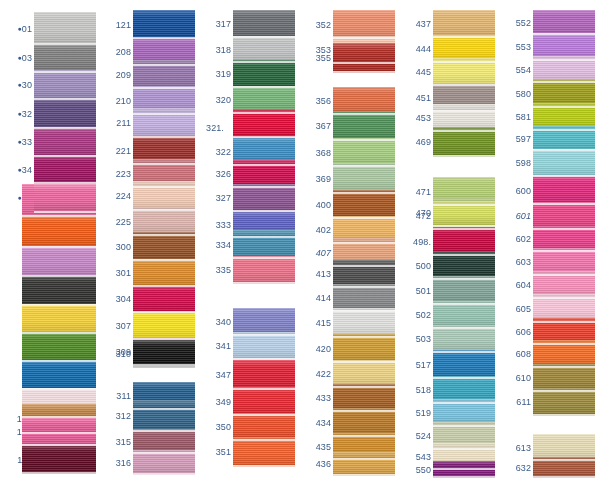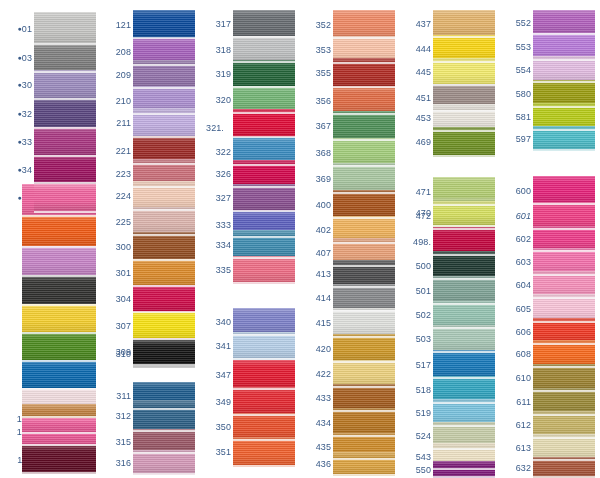--- a/index.html
+++ b/index.html
@@ -547,21 +547,21 @@
         </div>
       </div>
       <div class="swatch-row" style="top: 36px; height: 28px;">
         <div class="swatch-label" style="top: 9px; color: rgb(58, 91, 136);"><span>353</span></div>
         <div class="swatch" title="353" style="height: 28px; left: 34px; width: 62px;">
           <div class="thread" style="background: rgb(249, 195, 168);">
             <div class="edge"></div>
           </div>
         </div>
       </div>
-      <div class="swatch-row" style="top: 58px; height: 36px;">
+      <div class="swatch-row" style="top: 43px; height: 36px;">
         <div class="swatch-label" style="top: 10px; color: rgb(58, 91, 136);"><span>355</span></div>
         <div class="swatch" title="355" style="height: 30px; left: 34px; width: 62px;">
           <div class="thread" style="background: rgb(176, 43, 36);">
             <div class="edge"></div>
           </div>
         </div>
       </div>
       <div class="swatch-row" style="top: 87px; height: 28px;">
         <div class="swatch-label" style="top: 9px; color: rgb(58, 91, 136);"><span>356</span></div>
         <div class="swatch" title="356" style="height: 28px; left: 34px; width: 62px;">
@@ -603,21 +603,21 @@
         </div>
       </div>
       <div class="swatch-row" style="top: 216px; height: 28px;">
         <div class="swatch-label" style="top: 9px; color: rgb(58, 91, 136);"><span>402</span></div>
         <div class="swatch" title="402" style="height: 28px; left: 34px; width: 62px;">
           <div class="thread" style="background: rgb(240, 178, 90);">
             <div class="edge"></div>
           </div>
         </div>
       </div>
-      <div class="swatch-row" style="top: 238px; height: 29px;">
+      <div class="swatch-row" style="top: 238px; height: 29px; font-style: italic;">
         <div class="swatch-label" style="top: 10px; color: rgb(58, 91, 136);"><span>407</span></div>
         <div class="swatch" title="407" style="height: 29px; left: 34px; width: 62px;">
           <div class="thread" style="background: rgb(232, 160, 119);">
             <div class="edge"></div>
           </div>
         </div>
       </div>
       <div class="swatch-row" style="top: 260px; height: 28px;">
         <div class="swatch-label" style="top: 9px; color: rgb(58, 91, 136);"><span>413</span></div>
         <div class="swatch" title="413" style="height: 28px; left: 34px; width: 62px;">
@@ -895,20 +895,28 @@
         </div>
       </div>
       <div class="swatch-row" style="top: 126px; height: 25px;">
         <div class="swatch-label" style="top: 8px; color: rgb(58, 91, 136);"><span>597</span></div>
         <div class="swatch" title="597" style="height: 25px; left: 34px; width: 62px;">
           <div class="thread" style="background: rgb(75, 188, 200);">
             <div class="edge"></div>
           </div>
         </div>
       </div>
+      <div class="swatch-row" style="top: 149px; height: 28px;">
+        <div class="swatch-label" style="top: 9px; color: rgb(58, 91, 136);"><span>598</span></div>
+        <div class="swatch" title="598" style="height: 28px; left: 34px; width: 62px;">
+          <div class="thread" style="background: rgb(146, 213, 220);">
+            <div class="edge"></div>
+          </div>
+        </div>
+      </div>
       <div class="swatch-row" style="top: 176px; height: 29px;">
         <div class="swatch-label" style="top: 10px; color: rgb(58, 91, 136);"><span>600</span></div>
         <div class="swatch" title="600" style="height: 29px; left: 34px; width: 62px;">
           <div class="thread" style="background: rgb(229, 33, 122);">
             <div class="edge"></div>
           </div>
         </div>
       </div>
       <div class="swatch-row" style="top: 202px; height: 28px; font-style: italic;">
         <div class="swatch-label" style="top: 9px; color: rgb(58, 91, 136);"><span>601</span></div>
@@ -975,28 +983,20 @@
         </div>
       </div>
       <div class="swatch-row" style="top: 388px; height: 28px;">
         <div class="swatch-label" style="top: 9px; color: rgb(58, 91, 136);"><span>611</span></div>
         <div class="swatch" title="611" style="height: 28px; left: 34px; width: 62px;">
           <div class="thread" style="background: rgb(153, 136, 54);">
             <div class="edge"></div>
           </div>
         </div>
       </div>
-      <div class="swatch-row" style="top: 411px; height: 28px;">
-        <div class="swatch-label" style="top: 9px; color: rgb(58, 91, 136);"><span>612</span></div>
-        <div class="swatch" title="612" style="height: 28px; left: 34px; width: 62px;">
-          <div class="thread" style="background: rgb(198, 179, 101);">
-            <div class="edge"></div>
-          </div>
-        </div>
-      </div>
       <div class="swatch-row" style="top: 434px; height: 27px;">
         <div class="swatch-label" style="top: 9px; color: rgb(58, 91, 136);"><span>613</span></div>
         <div class="swatch" title="613" style="height: 27px; left: 34px; width: 62px;">
           <div class="thread" style="background: rgb(229, 219, 178);">
             <div class="edge"></div>
           </div>
         </div>
       </div>
       <div class="swatch-row" style="top: 457px; height: 21px;">
         <div class="swatch-label" style="top: 6px; color: rgb(58, 91, 136);"><span>632</span></div>

